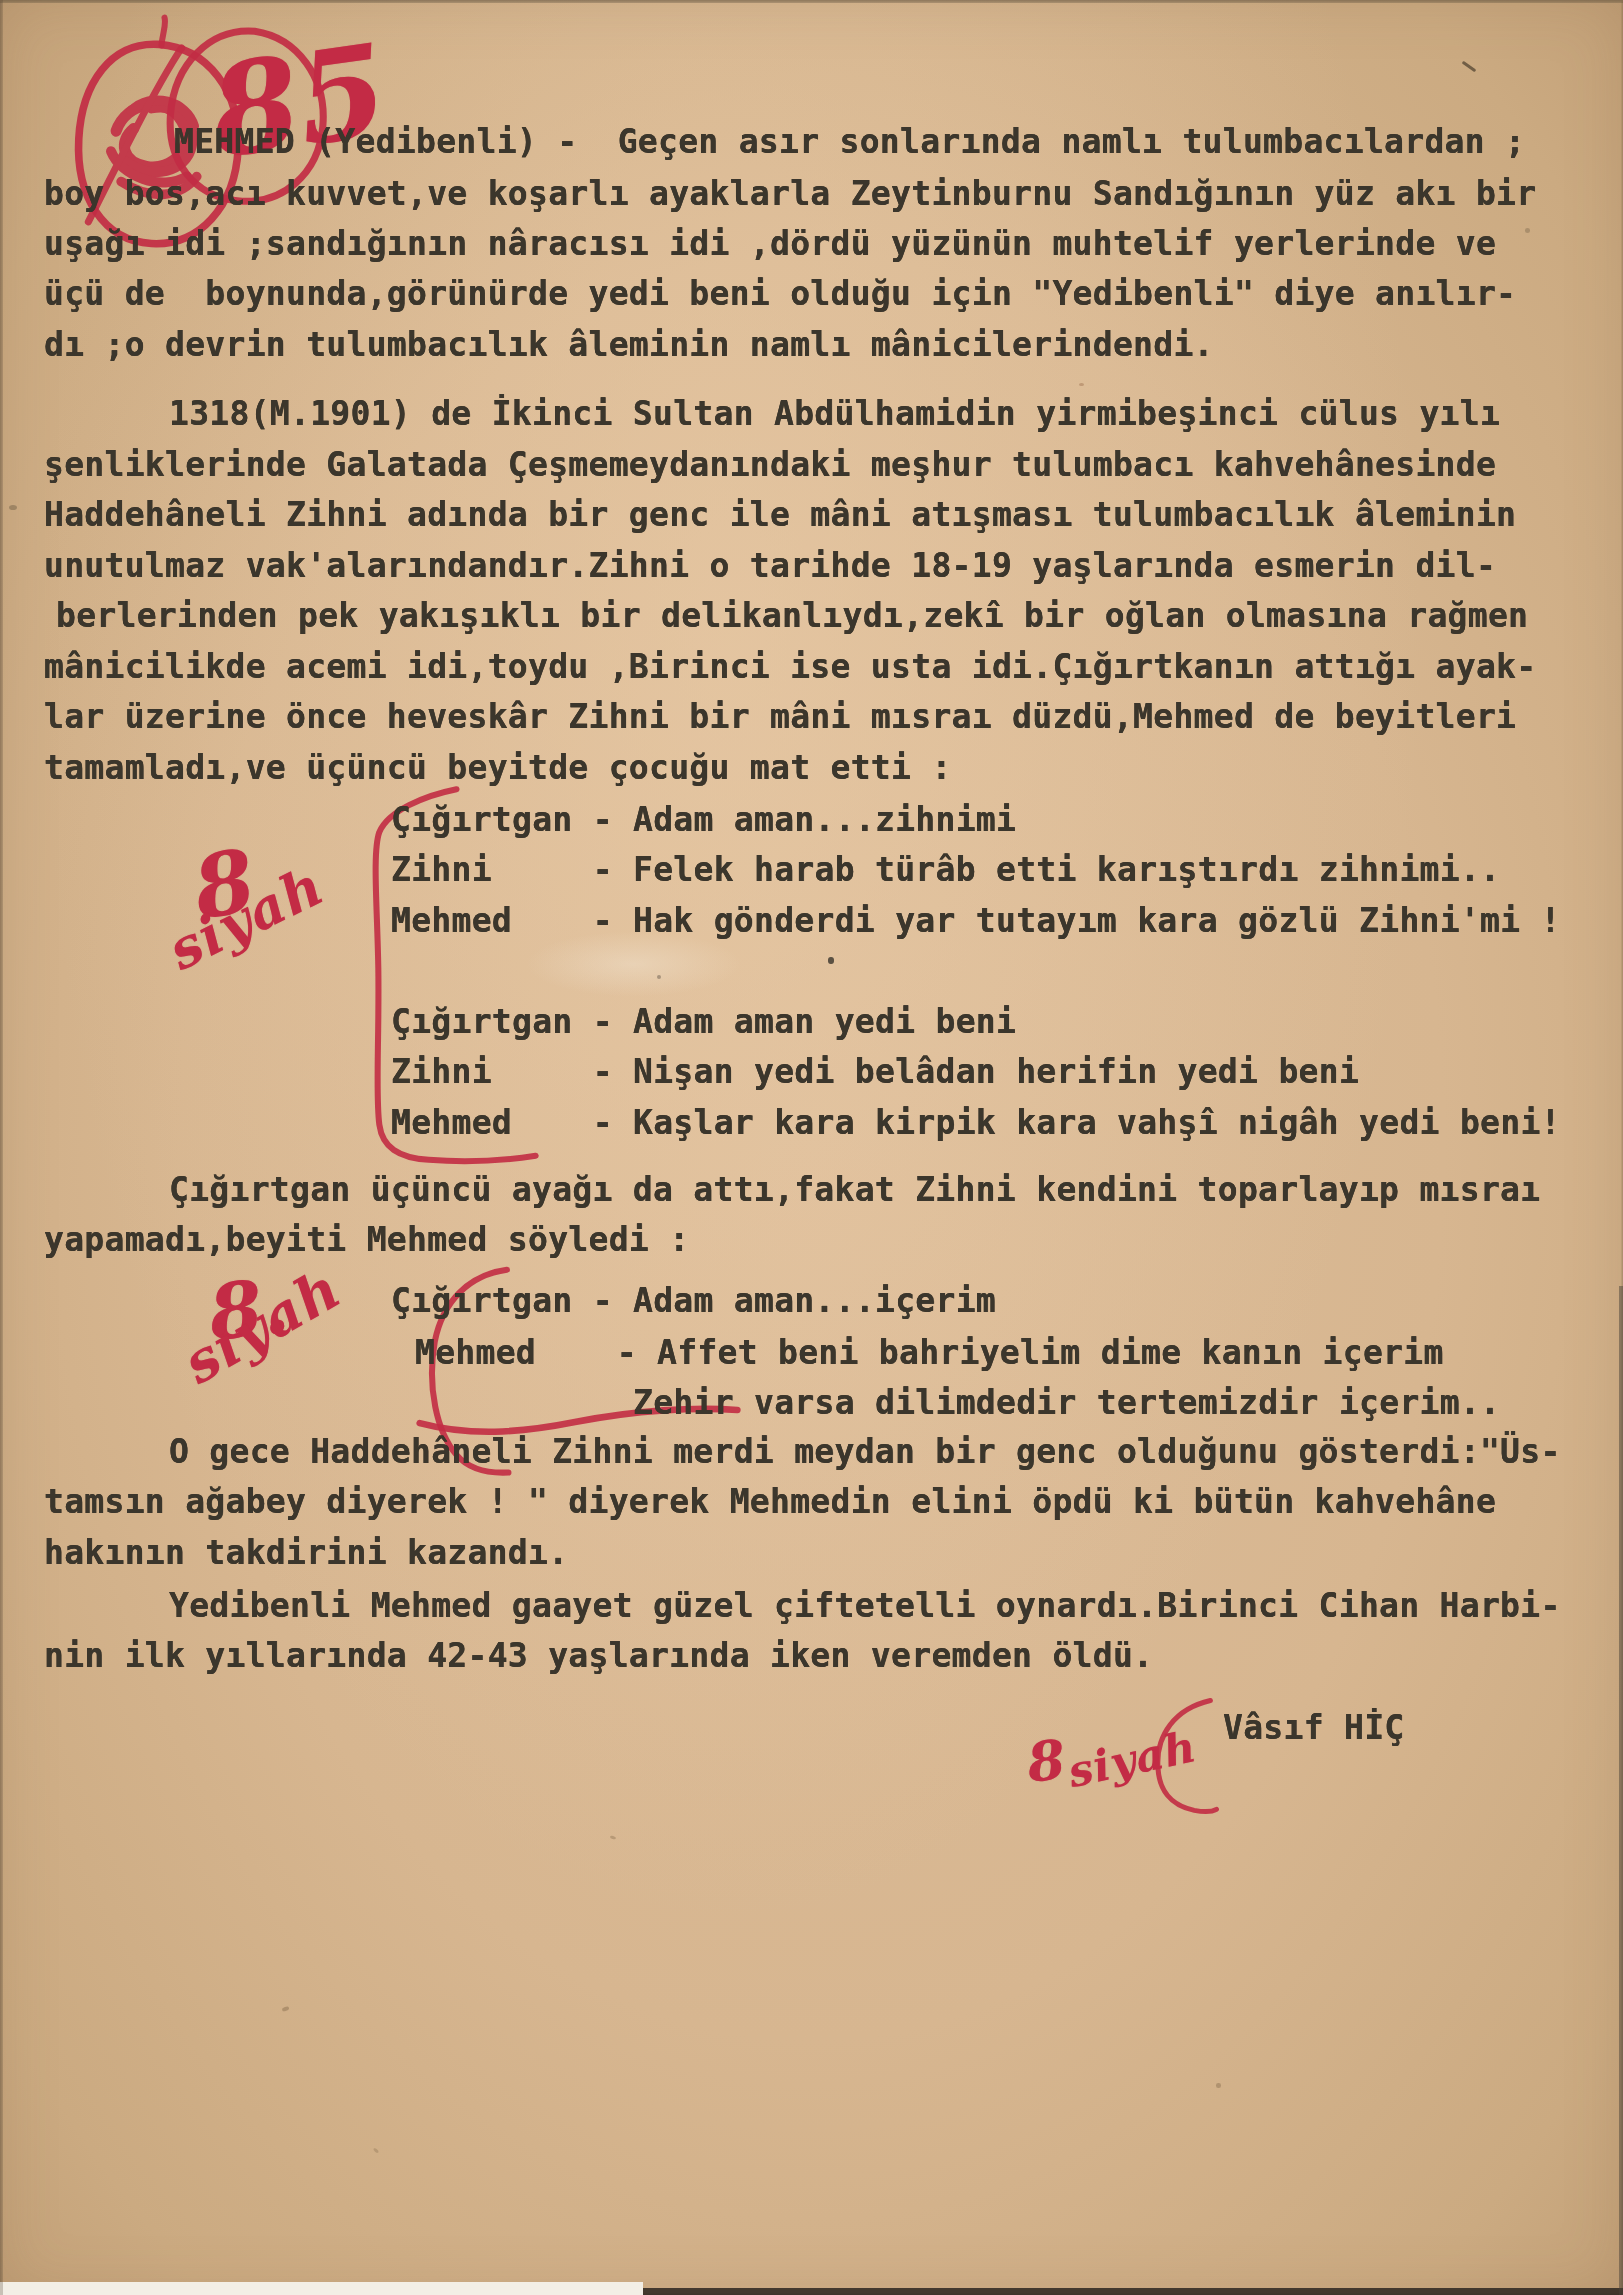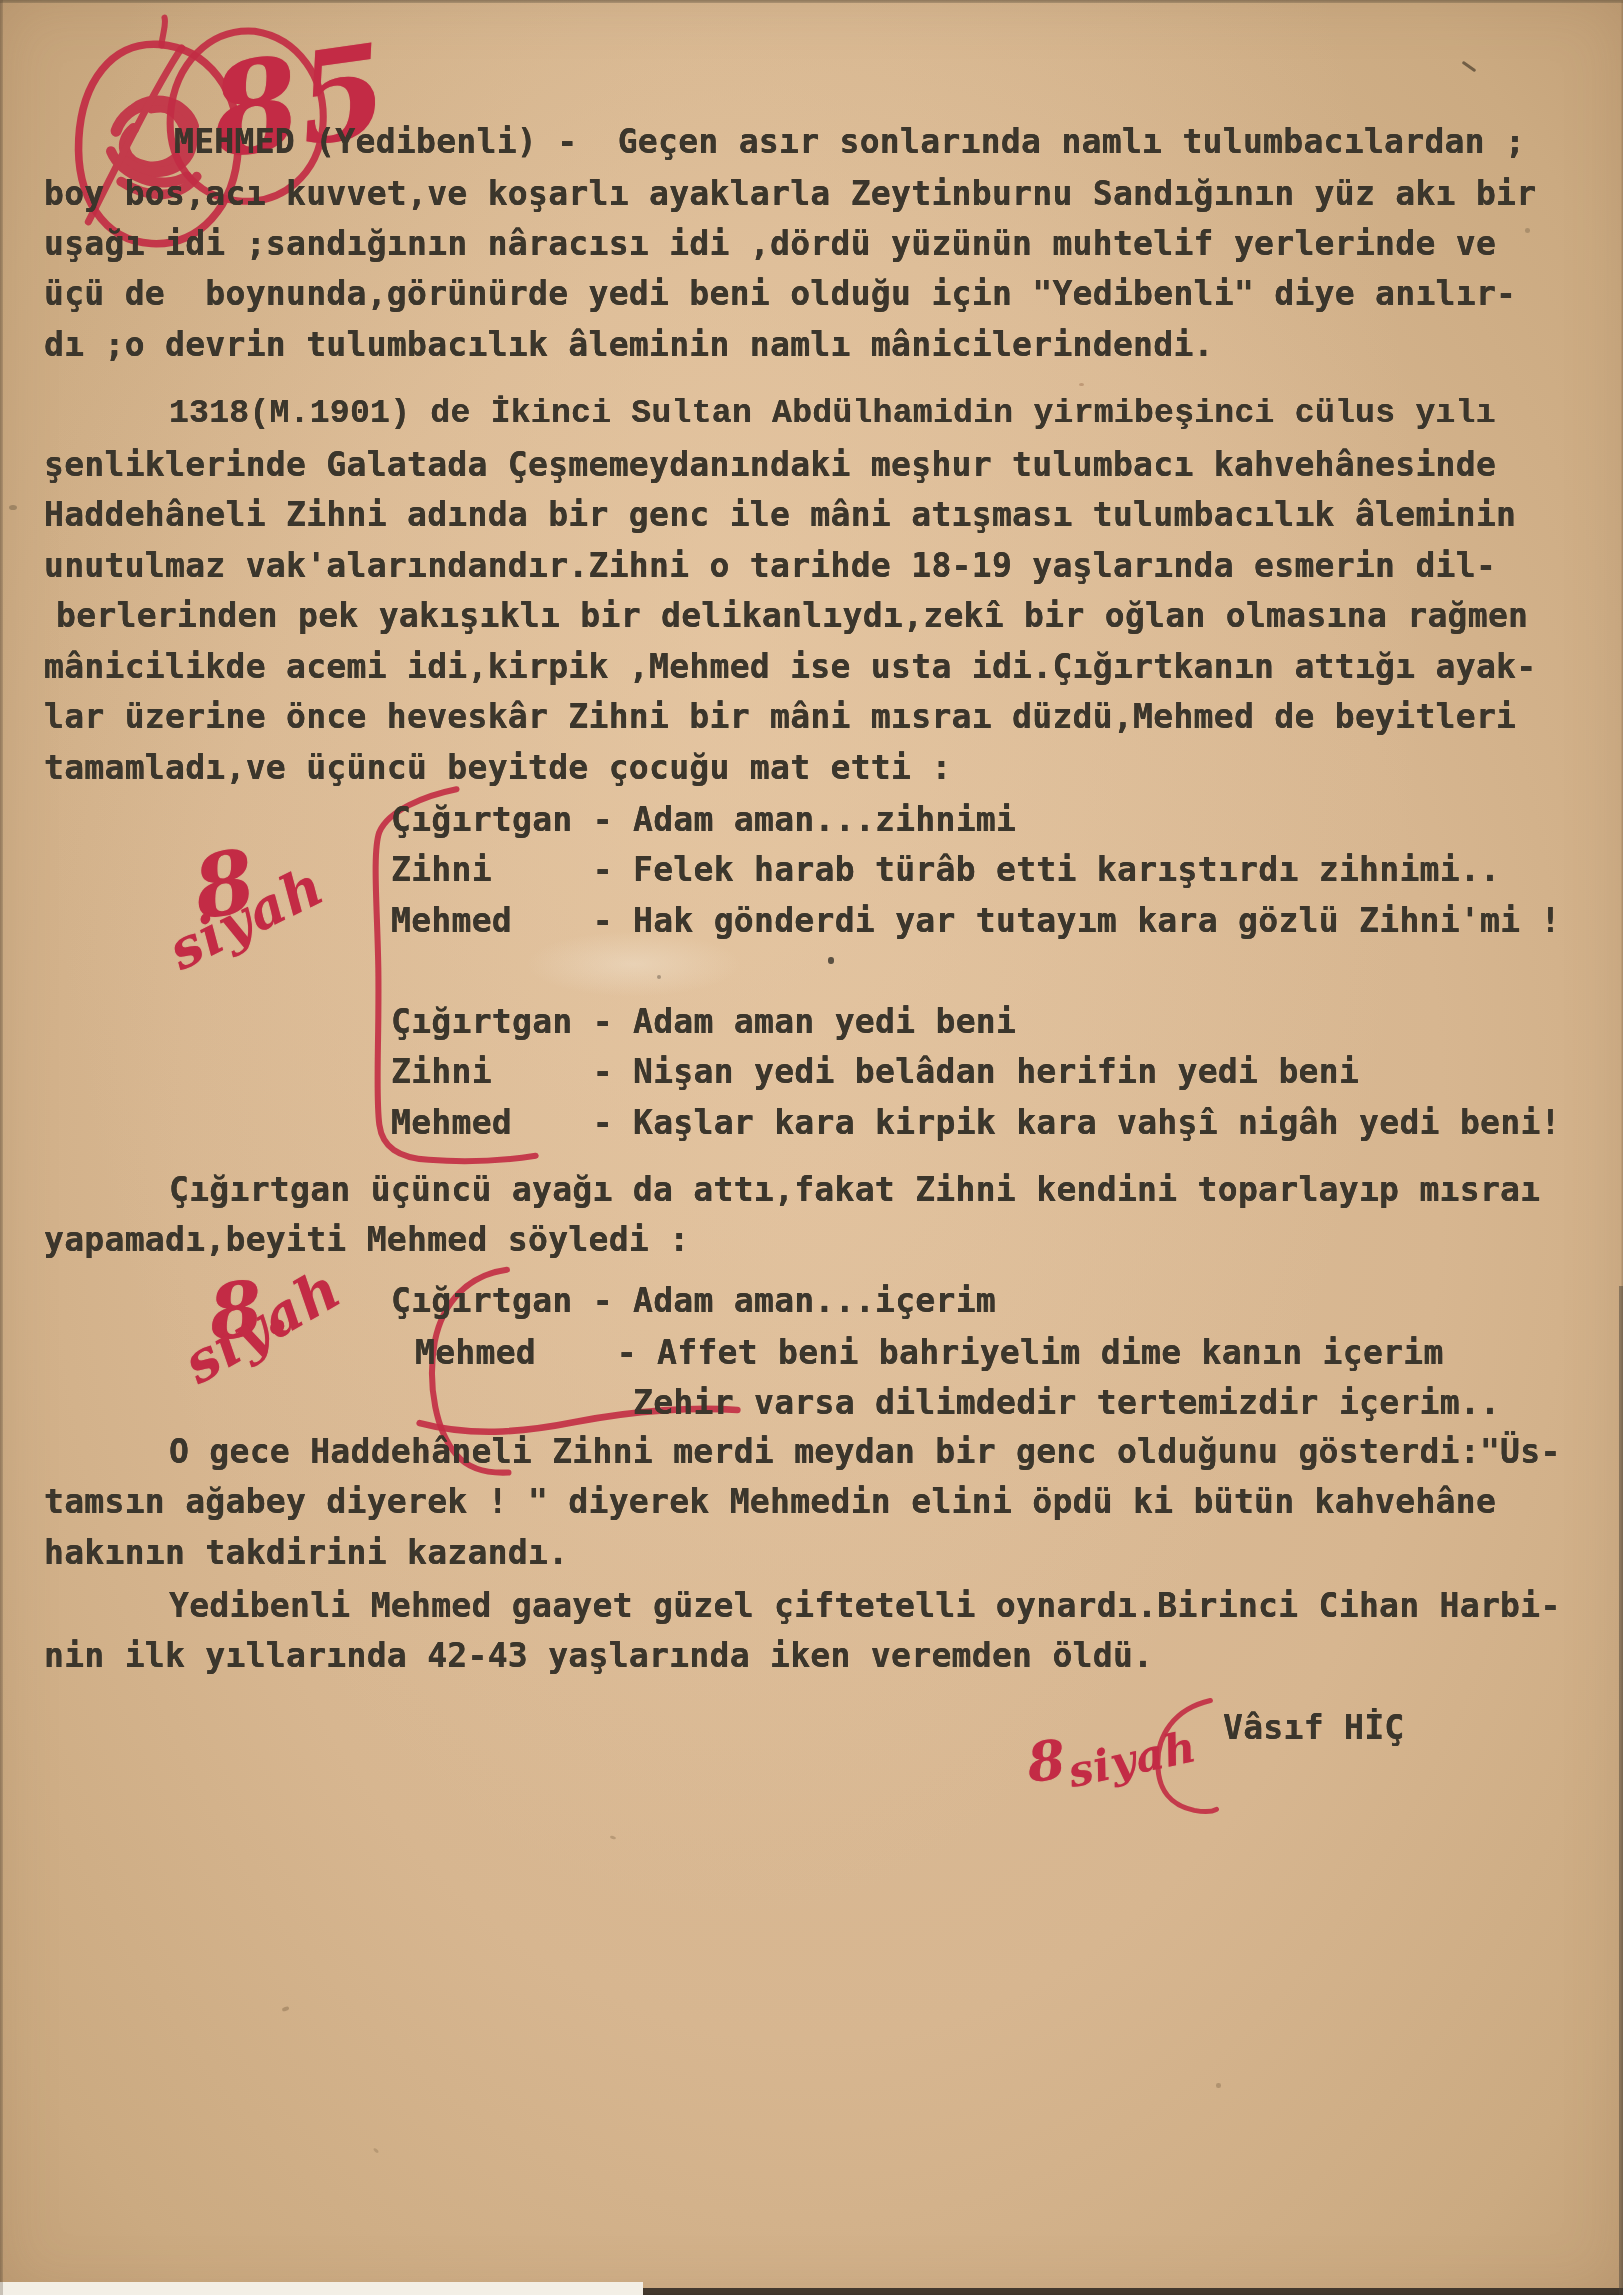--- a/index.html
+++ b/index.html
@@ -85,26 +85,26 @@
 
   <div class="hw" style="left:1025px;top:1739px;font-size:54px;transform:rotate(-6deg);">8</div>
   <div class="hw" style="left:1065px;top:1754px;font-size:43px;transform:rotate(-12deg);letter-spacing:1px;">siyah</div>
 
   <div class="tl" style="left:174px;top:125px;">MEHMED (Yedibenli) -  Geçen asır sonlarında namlı tulumbacılardan ;</div>
   <div class="tl" style="left:44px;top:177px;">boy bos,acı kuvvet,ve koşarlı ayaklarla Zeytinburnu Sandığının yüz akı bir</div>
   <div class="tl" style="left:44px;top:227px;">uşağı idi ;sandığının nâracısı idi ,dördü yüzünün muhtelif yerlerinde ve</div>
   <div class="tl" style="left:44px;top:277px;">üçü de  boynunda,görünürde yedi beni olduğu için "Yedibenli" diye anılır-</div>
   <div class="tl" style="left:44px;top:328px;">dı ;o devrin tulumbacılık âleminin namlı mânicilerindendi.</div>
 
-  <div class="tl" style="left:169px;top:397px;font-family:Liberation Mono, monospace;">1318(M.1901) de İkinci Sultan Abdülhamidin yirmibeşinci cülus yılı</div>
+  <div class="tl" style="left:169px;top:397px;">1318(M.1901) de İkinci Sultan Abdülhamidin yirmibeşinci cülus yılı</div>
   <div class="tl" style="left:44px;top:448px;">şenliklerinde Galatada Çeşmemeydanındaki meşhur tulumbacı kahvehânesinde</div>
   <div class="tl" style="left:44px;top:498px;">Haddehâneli Zihni adında bir genc ile mâni atışması tulumbacılık âleminin</div>
   <div class="tl" style="left:44px;top:549px;">unutulmaz vak'alarındandır.Zihni o tarihde 18-19 yaşlarında esmerin dil-</div>
   <div class="tl" style="left:56px;top:599px;">berlerinden pek yakışıklı bir delikanlıydı,zekî bir oğlan olmasına rağmen</div>
-  <div class="tl" style="left:44px;top:650px;">mânicilikde acemi idi,kirpik ,Mehmed ise usta idi.Çığırtkanın attığı ayak-</div>
+  <div class="tl" style="left:44px;top:650px;">mânicilikde acemi idi,toydu ,Birinci ise usta idi.Çığırtkanın attığı ayak-</div>
   <div class="tl" style="left:44px;top:700px;">lar üzerine önce heveskâr Zihni bir mâni mısraı düzdü,Mehmed de beyitleri</div>
   <div class="tl" style="left:44px;top:751px;">tamamladı,ve üçüncü beyitde çocuğu mat etti :</div>
 
   <div class="tl" style="left:391px;top:803px;">Çığırtgan - Adam aman...zihnimi</div>
   <div class="tl" style="left:391px;top:853px;">Zihni     - Felek harab türâb etti karıştırdı zihnimi..</div>
   <div class="tl" style="left:391px;top:904px;text-align:center;">Mehmed    - Hak gönderdi yar tutayım kara gözlü Zihni'mi !</div>
 
   <div class="tl" style="left:391px;top:1005px;">Çığırtgan - Adam aman yedi beni</div>
   <div class="tl" style="left:391px;top:1055px;">Zihni     - Nişan yedi belâdan herifin yedi beni</div>
   <div class="tl" style="left:391px;top:1106px;">Mehmed    - Kaşlar kara kirpik kara vahşî nigâh yedi beni!</div>

